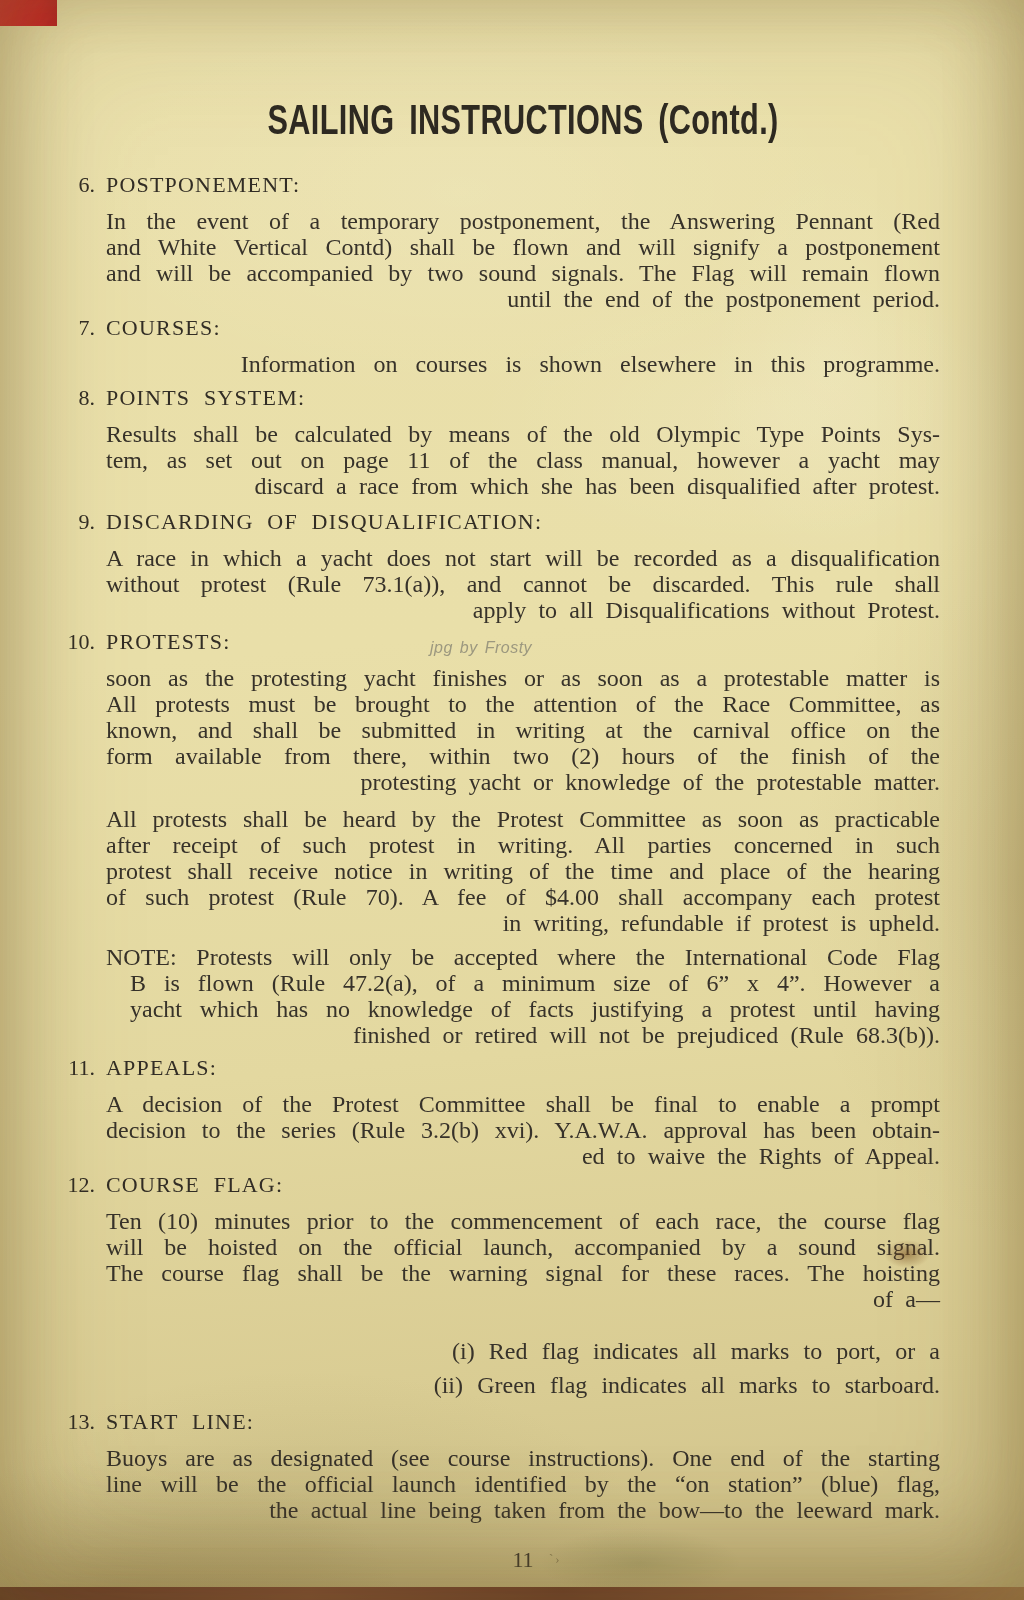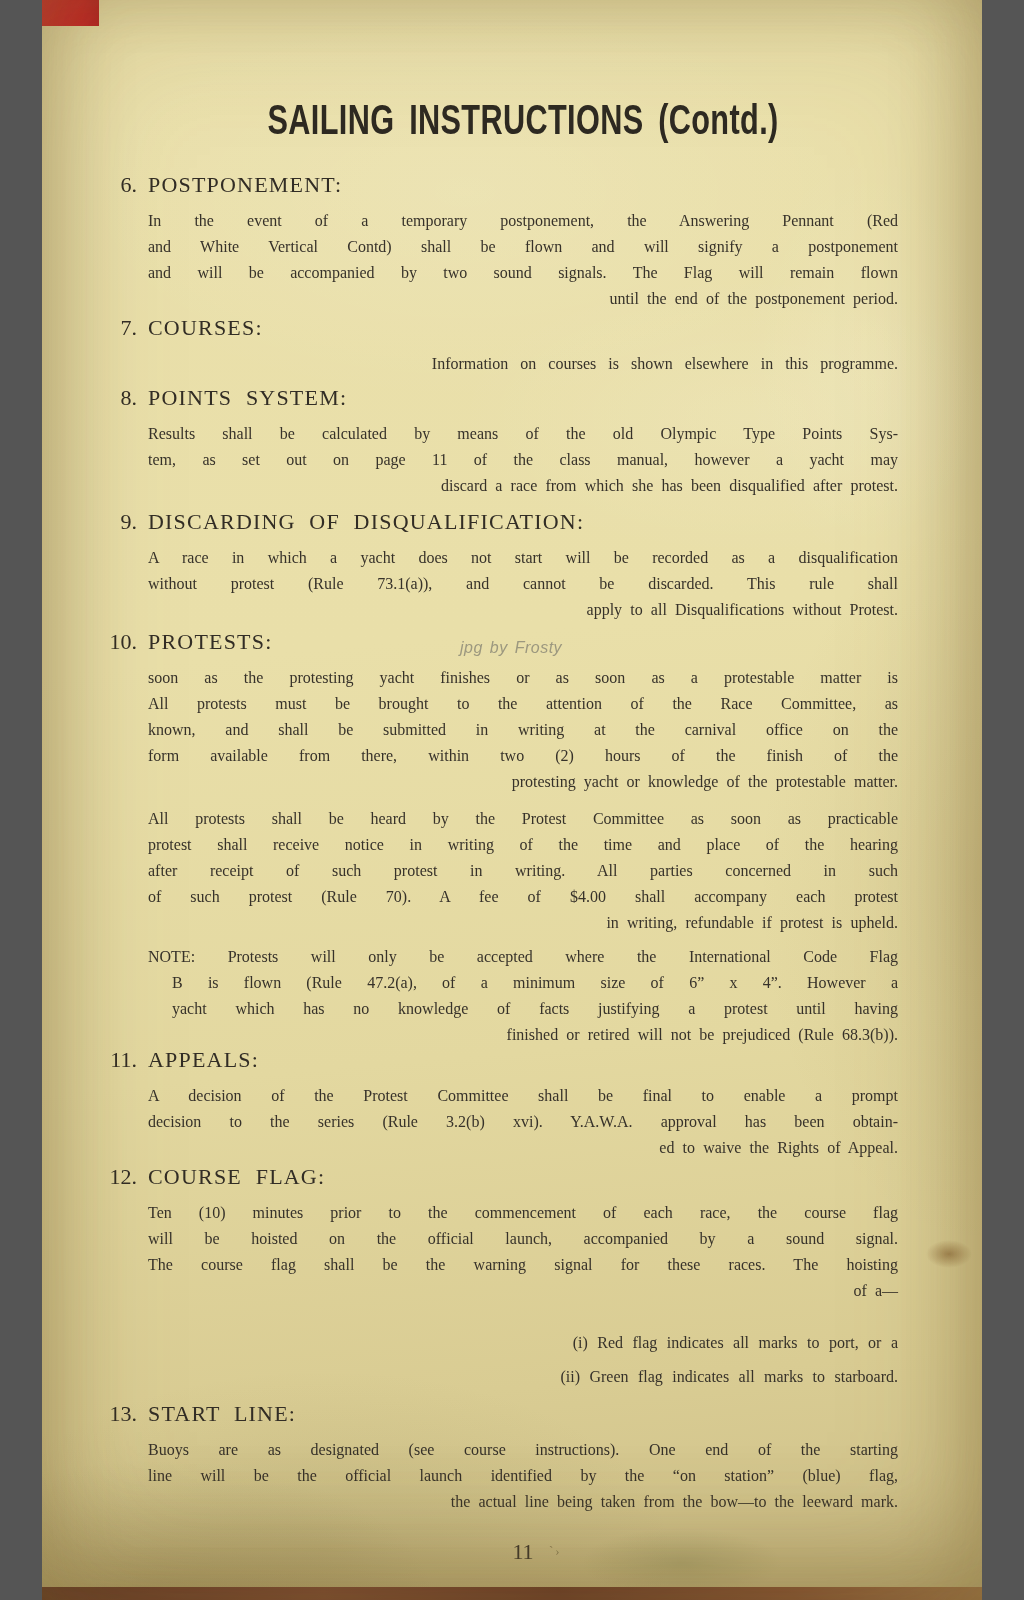--- a/index.html
+++ b/index.html
@@ -1,18 +1,18 @@
 <!DOCTYPE html>
 <html><head>
 <meta charset="utf-8">
 <style>
   html,body{margin:0;padding:0;background:#555;}
   .page{
     position:relative;
-    width:940px;height:1600px;
+    width:1024px;height:1600px;
     margin:0 auto;
     overflow:hidden;
     font-family:"Liberation Serif", serif;
     color:#37322a;
     background:
       radial-gradient(420px 200px at 75% 26%, rgba(255,255,250,.10), transparent 70%),
       radial-gradient(600px 300px at 45% 12%, rgba(255,255,245,.12), transparent 70%),
       radial-gradient(500px 260px at 30% 97%, rgba(120,110,60,.15), transparent 70%),
       radial-gradient(320px 520px at 100% 55%, rgba(130,105,50,.10), transparent 70%),
       radial-gradient(400px 200px at 12% 100%, rgba(110,92,40,.20), transparent 70%),
@@ -30,35 +30,35 @@
   .title-wrap{margin:0;padding-top:100px;text-align:center;}
   .title{
     display:inline-block;white-space:nowrap;
     font-family:"Liberation Sans", sans-serif;
     font-weight:bold;font-size:42px;line-height:40px;
     letter-spacing:.5px;word-spacing:8px;color:#2e2a22;
     transform:scaleX(.73);transform-origin:center;
   }
   .sec{position:relative;}
   .sec-6{margin-top:33px;} .sec-7{margin-top:4px;} .sec-8{margin-top:9px;}
-  .sec-9{margin-top:11px;} .sec-10{margin-top:7px;} .sec-11{margin-top:0px;}
+  .sec-9{margin-top:11px;} .sec-10{margin-top:7px;} .sec-11{margin-top:8px;}
   .sec-12{margin-top:4px;} .sec-13{margin-top:12px;}
   .shead{position:relative;font-size:22px;line-height:24px;letter-spacing:1.2px;word-spacing:7px;color:#322d25;}
   .num{position:absolute;right:100%;margin-right:11px;white-space:nowrap;letter-spacing:0;}
-  .para{margin-top:11px;font-size:16px;line-height:26px;word-spacing:.26em;}
+  .para{margin-top:11px;font-size:24px;line-height:26px;word-spacing:.26em;}
   .t-note{margin-top:8px;padding-left:24px;}
   .t-note .tline:first-child{margin-left:-24px;}
   .t-list{margin-top:26px;padding-left:62px;}
   .t-list + .t-list{margin-top:8px;}
   .t-list .tline{word-spacing:.34em;}
   .t-left .tline{word-spacing:.5em;}
   .tline{text-align:right;}
   .jfull{text-align:justify;text-align-last:justify;}
   .watermark{
-    position:absolute;left:312px;top:6px;
+    position:absolute;left:324px;top:6px;
     font-family:"Liberation Sans", sans-serif;
     font-style:italic;font-size:16px;letter-spacing:.5px;
     color:#9c987f;font-weight:normal;word-spacing:2px;
   }
   .pagenum{margin-top:24px;text-align:center;font-size:22px;color:#3a352c;position:relative;}
   .pagenum .speck{position:absolute;left:calc(50% + 26px);top:4px;font-size:13px;color:rgba(90,80,50,.55);letter-spacing:2px;}
   .red-mark{position:absolute;left:0;top:0;width:57px;height:26px;
     background:linear-gradient(90deg,#d5262b 0%,#cb1f25 70%,#b91d22 100%);}
   .bottom-strip{position:absolute;left:0;bottom:0;width:100%;height:13px;
     background:linear-gradient(90deg,#5e2e25 0%,#7d4534 30%,#693629 55%,#8a5238 80%,#a97c52 100%);}
@@ -134,22 +134,22 @@
       </div>
       <div class="para t-justify">
           <div class="tline jfull">soon as the protesting yacht finishes or as soon as a protestable matter is</div>
           <div class="tline jfull">All protests must be brought to the attention of the Race Committee, as</div>
           <div class="tline jfull">known, and shall be submitted in writing at the carnival office on the</div>
           <div class="tline jfull">form available from there, within two (2) hours of the finish of the</div>
           <div class="tline">protesting yacht or knowledge of the protestable matter.</div>
         </div>
       <div class="para t-justify">
           <div class="tline jfull">All protests shall be heard by the Protest Committee as soon as practicable</div>
+          <div class="tline jfull">after receipt of such protest in writing.  All parties concerned in such</div>
           <div class="tline jfull">protest shall receive notice in writing of the time and place of the hearing</div>
-          <div class="tline jfull">after receipt of such protest in writing.  All parties concerned in such</div>
           <div class="tline jfull">of such protest (Rule 70). A fee of $4.00 shall accompany each protest</div>
           <div class="tline">in writing, refundable if protest is upheld.</div>
         </div>
       <div class="para t-note">
           <div class="tline jfull">NOTE: Protests will only be accepted where the International Code Flag</div>
           <div class="tline jfull">B is flown (Rule 47.2(a), of a minimum size of 6” x 4”. However a</div>
           <div class="tline jfull">yacht which has no knowledge of facts justifying a protest until having</div>
           <div class="tline">finished or retired will not be prejudiced (Rule 68.3(b)).</div>
         </div>
     </div>

